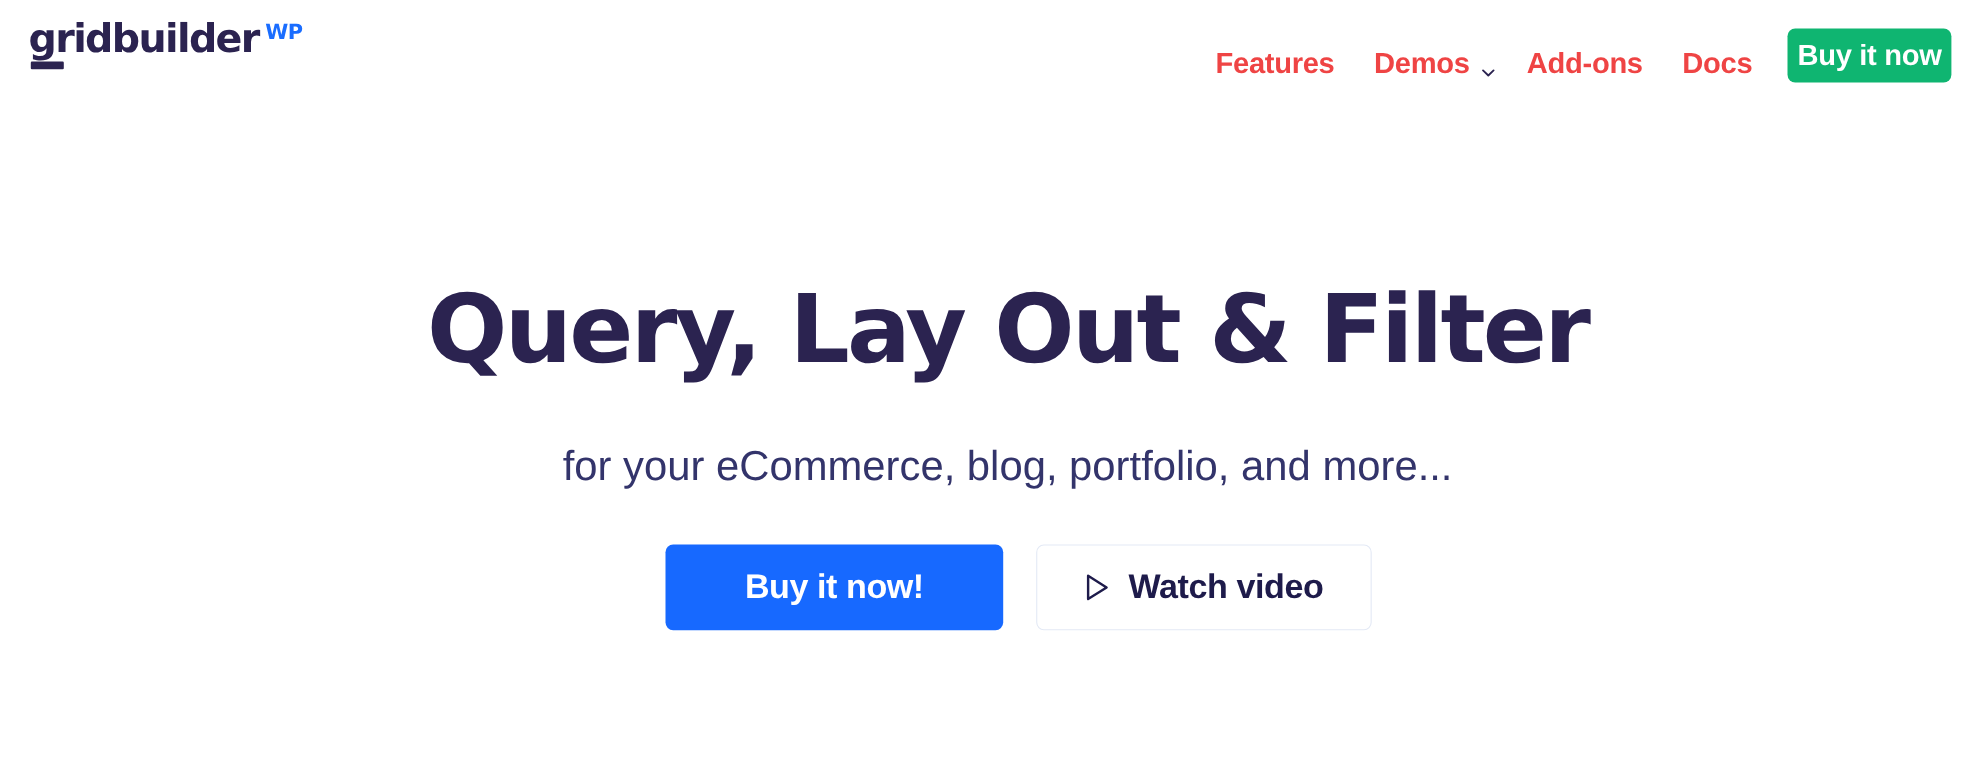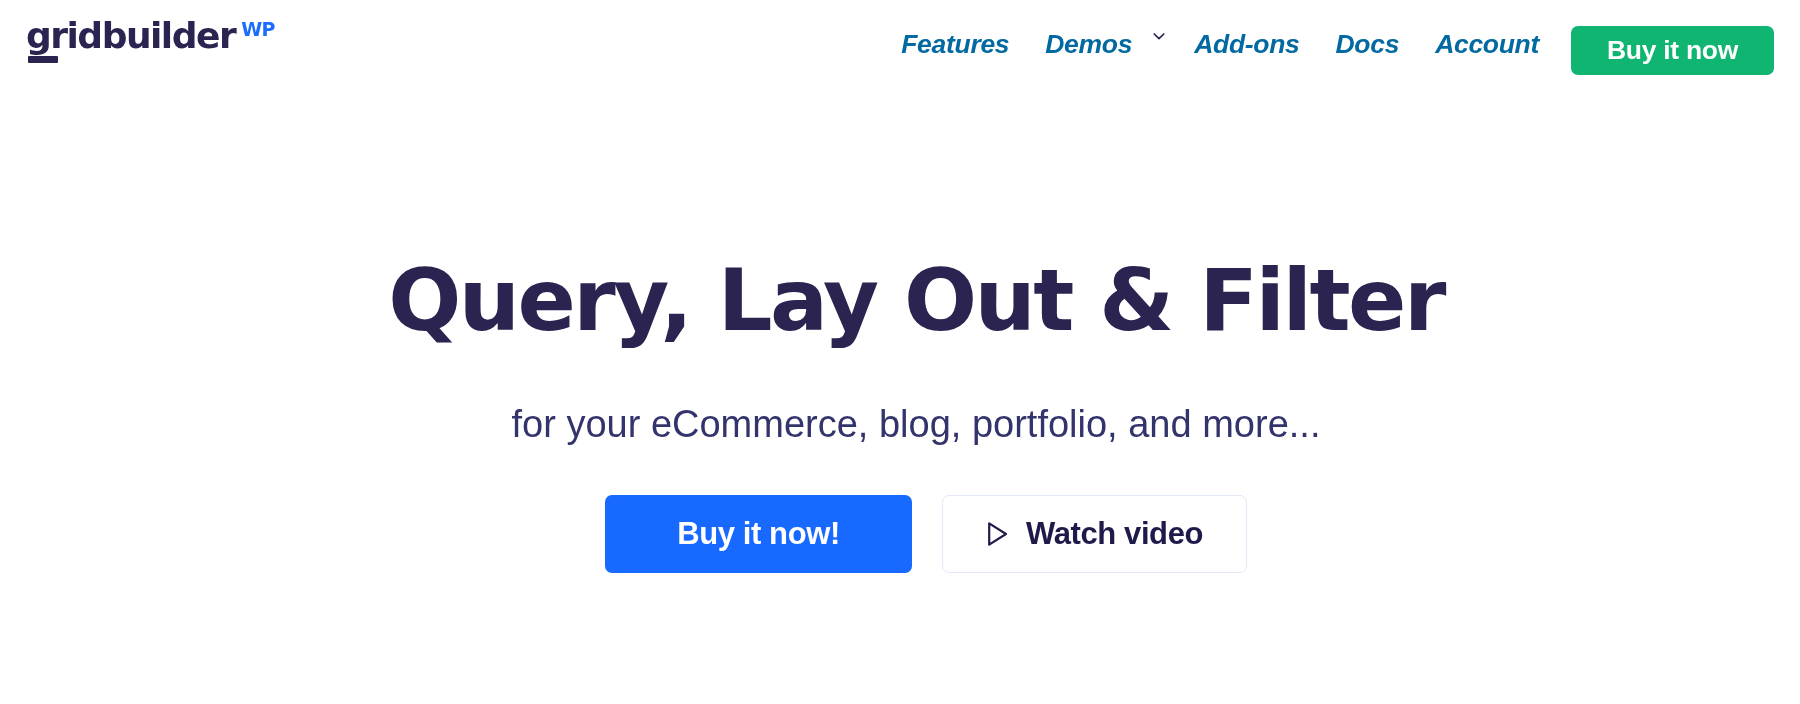--- a/index.html
+++ b/index.html
@@ -56,43 +56,42 @@
   }
 
   
   .main-nav{
     position:absolute;
     right:26px; top:26px;
     display:flex; align-items:center;
     gap:0px;
   }
   .nav-link{
-    display:flex; align-items:flex-start;
+    display:flex; align-items:flex-end;
     padding:0 18px;
     height:44px;
     font-size:26.5px;
     font-weight:700;
     letter-spacing:-0.3px;
-    color:#0369a1;
+    color:#ef4444;
     text-decoration:none;
     white-space:nowrap;
-    font-style:italic;
-  }
-  .nav-link.has-sub{ padding-right:10px;gap:10px; }
+  }
+  .nav-link.has-sub{ padding-right:10px; }
   .chevron-down{
     display:inline-block;
     margin-left:10px;
     width:14px; height:14px;
   }
   .chevron-down svg{ display:block; width:14px; height:14px; }
 
   .btn-nav-cta{
     display:flex; align-items:center; justify-content:center;
     height:49px;
-    padding:0 36px;
+    padding:0 9px;
     margin-left:14px;
     border:none;
     border-radius:7px;
     background:#0FB571;
     color:#ffffff;
     font-family:"Liberation Sans", sans-serif;
     font-size:26.5px;
     font-weight:700;
     letter-spacing:-0.3px;
     white-space:nowrap;
@@ -194,23 +193,20 @@
     </a>
 
     <a class="nav-link" href="#">
       <span>Add-ons</span>
     </a>
 
     <a class="nav-link" href="#">
       <span>Docs</span>
     </a>
 
-    <a class="nav-link" href="#">
-      <span>Account</span>
-    </a>
 
     <button class="btn-nav-cta" type="button">Buy it now</button>
   </nav>
 </header>
 
 <section class="hero">
 
   <h1 class="hero-title">Query, Lay Out &amp; Filter</h1>
 
   <p class="hero-subtitle">

